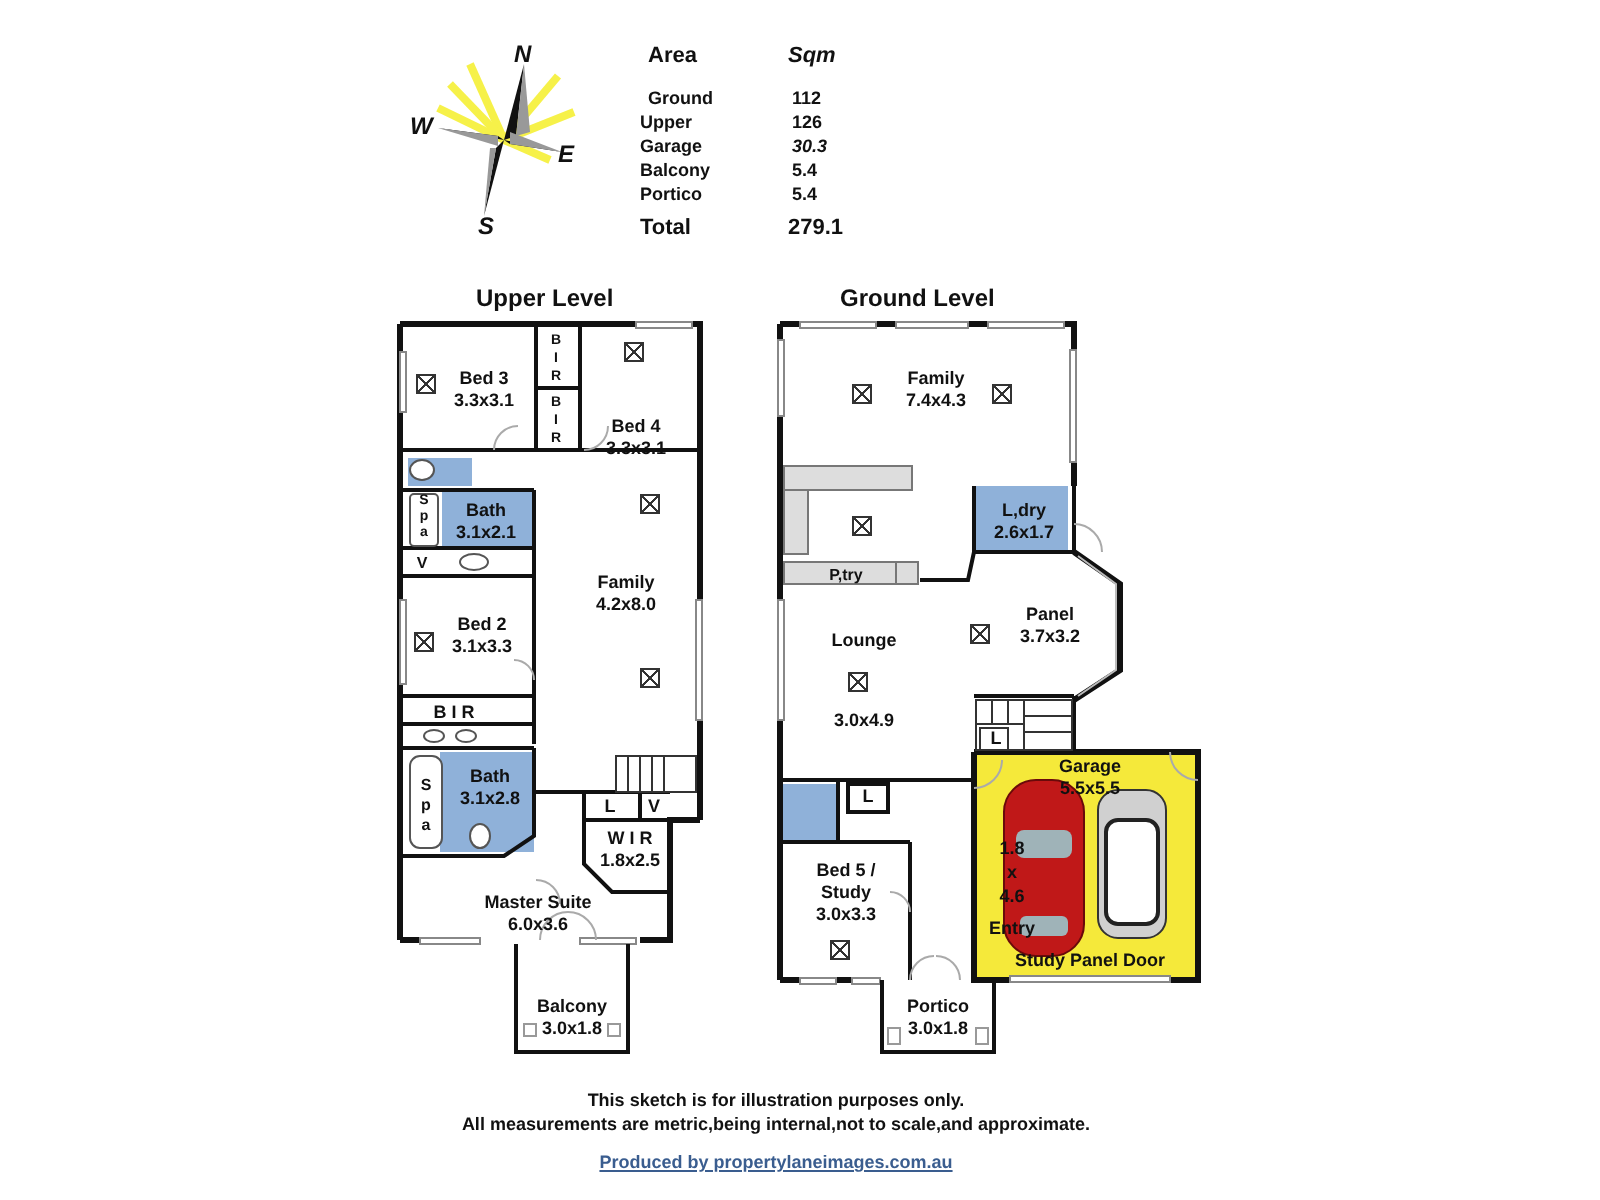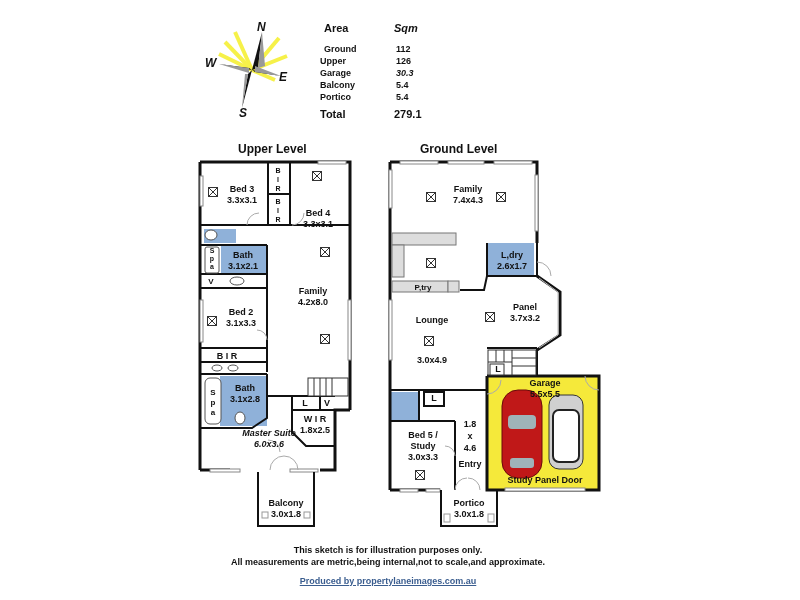--- a/index.html
+++ b/index.html
@@ -176,21 +176,21 @@
 <div class="lbl" style="left:224px;top:383px;width:42px;">
   <span>Bath</span>
   <span class="dim">3.1x2.8</span>
 </div>
 <div class="lbl" style="left:300px;top:398px;width:10px;">L</div>
 <div class="lbl" style="left:322px;top:398px;width:10px;">V</div>
 <div class="lbl" style="left:296px;top:414px;width:38px;">
   <span>W I R</span>
   <span class="dim">1.8x2.5</span>
 </div>
-<div class="lbl" style="left:234px;top:428px;width:70px;font-style:italic;">
+<div class="lbl" style="left:234px;top:446px;width:70px;">
   <span>Master Suite</span>
   <span class="dim">6.0x3.6</span>
 </div>
 <div class="lbl" style="left:262px;top:498px;width:48px;">
   <span>Balcony</span>
   <span class="dim">3.0x1.8</span>
 </div>
 
 <div class="title" style="left:420px;top:142px;">Ground Level</div>
 
@@ -310,21 +310,21 @@
 <div class="lbl" style="left:520px;top:378px;width:50px;">
   <span>Garage</span>
   <span class="dim">5.5x5.5</span>
 </div>
 <div class="lbl" style="left:429px;top:393px;width:10px;">L</div>
 <div class="lbl" style="left:398px;top:430px;width:50px;">
   <span>Bed 5 /</span>
   <span class="dim">Study</span>
   <span class="dim">3.0x3.3</span>
 </div>
-<div class="lbl" style="left:456px;top:418px;width:28px;line-height:12px;">
+<div class="lbl" style="left:456px;top:418px;width:28px;line-height:12px;padding-left:36px;">
   <span class="dim">1.8</span>
   <span class="dim">x</span>
   <span class="dim">4.6</span>
   <span class="dim" style="margin-top:4px;">Entry</span>
 </div>
 <div class="lbl" style="left:505px;top:475px;width:80px;">Study Panel Door</div>
 <div class="lbl" style="left:445px;top:498px;width:48px;">
   <span>Portico</span>
   <span class="dim">3.0x1.8</span>
 </div>

